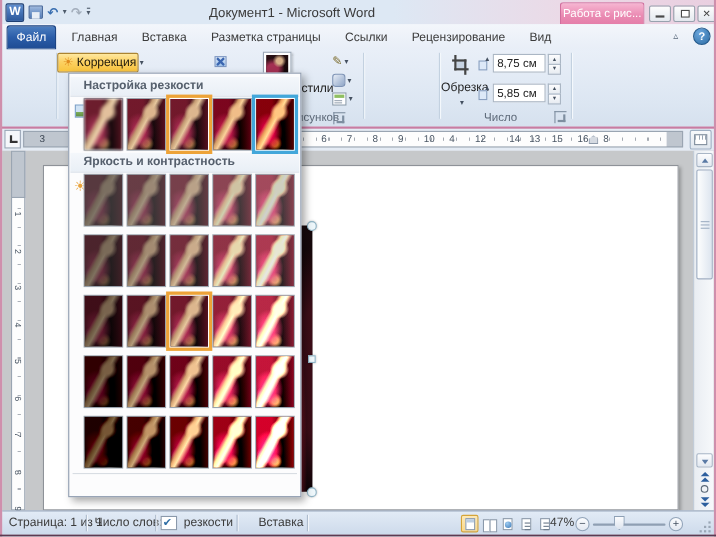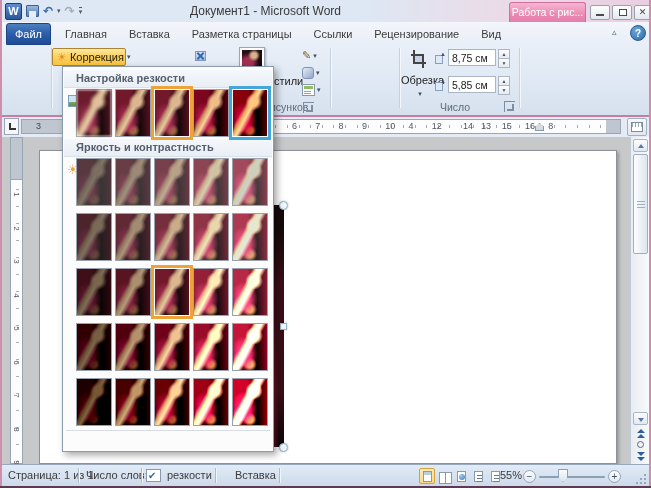--- a/index.html
+++ b/index.html
@@ -548,21 +548,21 @@
     <div class="view-btn" style="left:434px"><i class="vb-two"></i></div>
     <div class="view-btn" style="left:451px">
         <i class="vb-page vb-globe"></i>
       </div>
     <div class="view-btn" style="left:468px">
         <i class="vb-page vb-lines"></i>
       </div>
     <div class="view-btn" style="left:485px">
         <i class="vb-page vb-lines"></i>
       </div>
-    <span class="sb-text" id="zoom-label" style="left:498px">55%</span>
+    <span class="sb-text" id="zoom-label" style="left:498px">47%</span>
     <div class="zoom-btn" style="left:521px">−</div>
     <div id="zoom-track"></div>
     <div id="zoom-thumb"></div>
     <div class="zoom-btn" style="left:606px">+</div>
     <div id="resize-grip">
         <i></i>
       </div>
   </div>
 </div>
 

